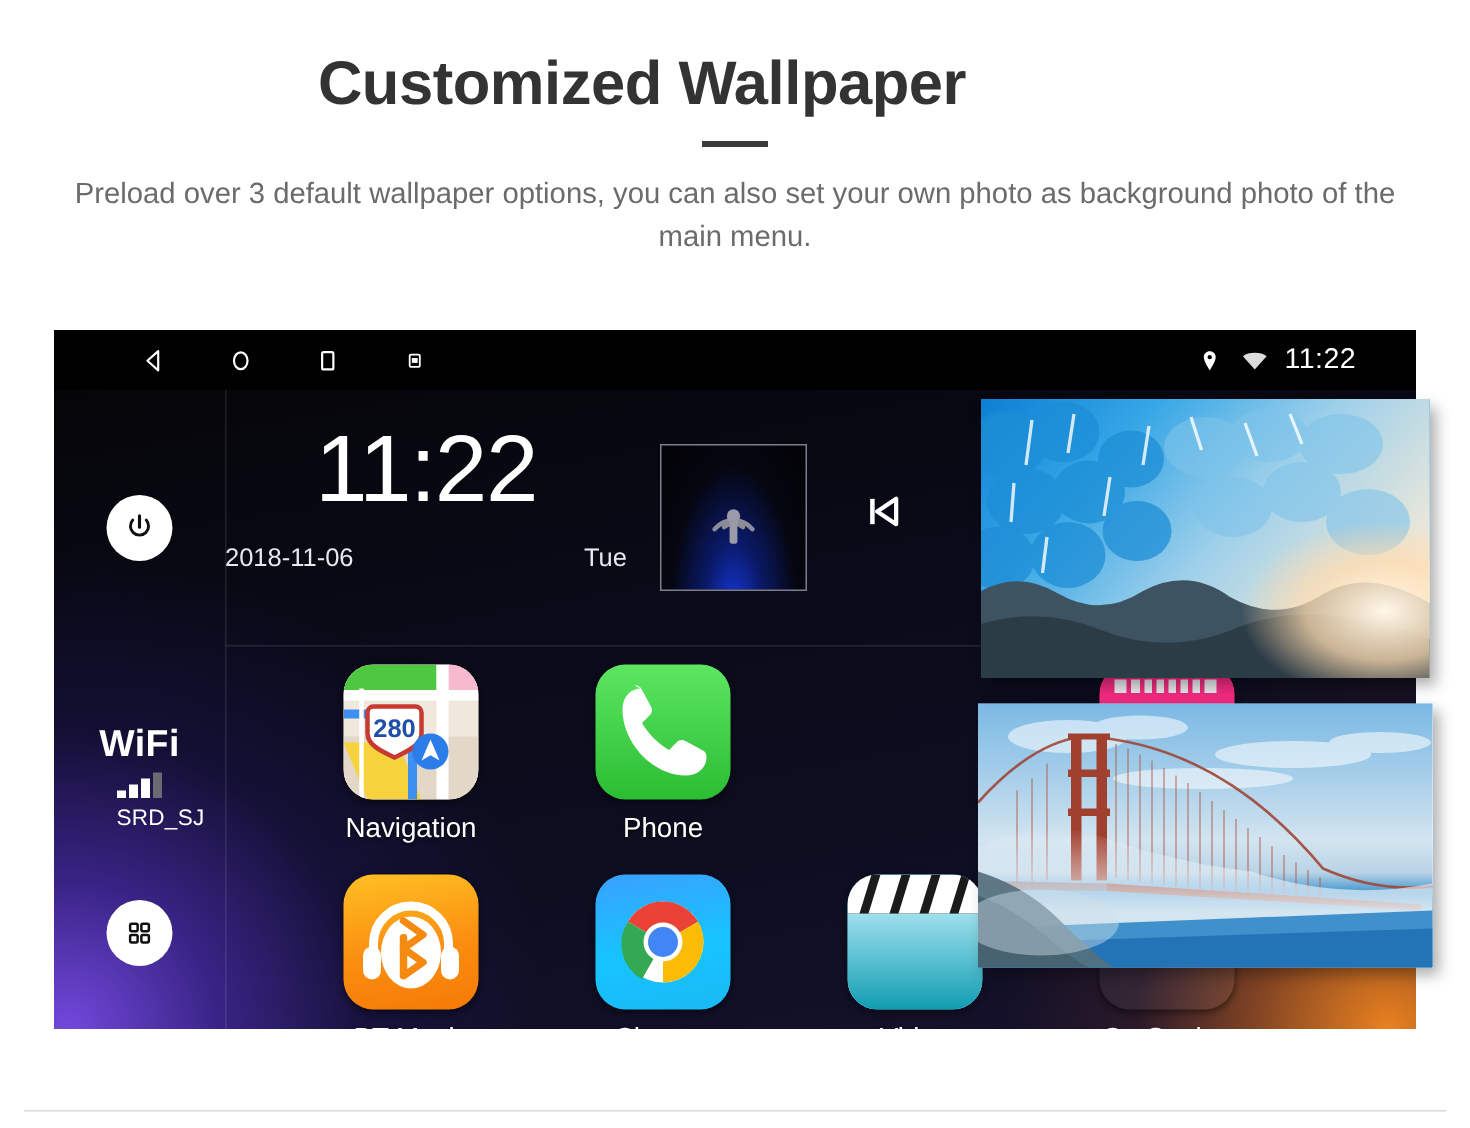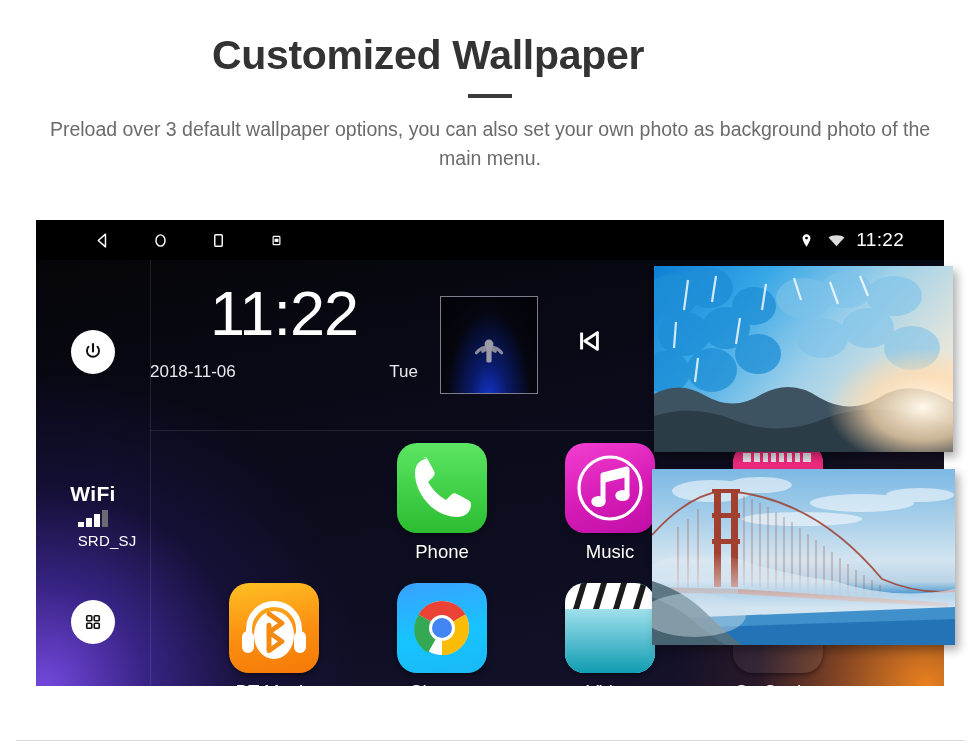--- a/index.html
+++ b/index.html
@@ -62,21 +62,21 @@
 
   
   .rail{position:absolute;left:0;top:0;width:114px;height:426px;}
   .rail-btn{
     position:absolute;left:35px;width:44px;height:44px;border-radius:50%;
     background:#ffffff;display:flex;align-items:center;justify-content:center;
   }
   .rail-power{top:70px;}
   .rail-apps{top:340px;}
   .wifi-block{position:absolute;left:0;top:222px;width:114px;text-align:center;}
-  .wifi-label{color:#fff;font-size:21px;font-weight:bold;letter-spacing:0.3px;}
+  .wifi-label{color:#fff;font-size:25px;font-weight:bold;letter-spacing:0.3px;}
   .wifi-bars{margin:4px auto 0;width:34px;height:17px;display:flex;align-items:flex-end;justify-content:center;gap:2px;}
   .wifi-bars i{display:block;width:6px;background:#ffffff;}
   .wifi-bars i:nth-child(1){height:5px;}
   .wifi-bars i:nth-child(2){height:9px;}
   .wifi-bars i:nth-child(3){height:13px;}
   .wifi-bars i:nth-child(4){height:17px;background:#6a6a72;}
   .wifi-ssid{color:#ffffff;font-size:15px;margin-top:5px;letter-spacing:0.2px;padding-left:28px;}
 
   
   .clock-wrap{position:absolute;left:114px;top:0;width:268px;height:170px;}
@@ -241,42 +241,52 @@
         <svg viewBox="0 0 32 32" width="30" height="30">
           <rect x="6.5" y="7" width="3.2" height="18" fill="#fff"></rect>
           <path d="M25 7 L25 25 L11.5 16 Z" fill="none" stroke="#fff" stroke-width="3" stroke-linejoin="round"></path>
         </svg>
       </div>
       <div class="media-next">B</div>
     </div>
 
     <div class="grid">
 
+      <div class="app r1 c1">
+        <div class="icon ic-nav">
+          <svg viewBox="0 0 90 90" width="90" height="90">
+            <rect x="0" y="0" width="90" height="90" fill="#f0e8dd"></rect>
+            <rect x="0" y="0" width="62" height="17" fill="#4ec741"></rect>
+            <rect x="70" y="0" width="20" height="17" fill="#f7b9cd"></rect>
+            <rect x="0" y="48" width="90" height="42" fill="#e3d8c7"></rect>
+            <path d="M0 52 L36 52 L52 90 L16 90 Z" fill="#f6d23c"></path>
+            <rect x="62" y="0" width="8" height="90" fill="#ffffff"></rect>
+            <rect x="0" y="17" width="90" height="7" fill="#ffffff"></rect>
+            <path d="M0 33 L46 33 L46 90" fill="none" stroke="#3d8ff0" stroke-width="6"></path>
+            <path d="M12 16 L12 90" fill="none" stroke="#ffffff" stroke-width="3"></path>
+            <g>
+              <path d="M20 28 h28 a4 4 0 0 1 4 4 v14 c0 8 -10 12 -18 16 c-8 -4 -18 -8 -18 -16 v-14 a4 4 0 0 1 4 -4 z" fill="#ffffff" stroke="#c73a32" stroke-width="3"></path>
+              <text x="34" y="48" font-size="17" font-weight="bold" fill="#1f4fa8" text-anchor="middle" font-family="Liberation Sans, sans-serif">280</text>
+            </g>
+            <circle cx="58" cy="58" r="12" fill="#2b7de9"></circle>
+            <path d="M58 50 L64 64 L58 60.5 L52 64 Z" fill="#ffffff"></path>
+          </svg>
+        </div>
+        <div class="lbl">Navigation</div>
+      </div>
 
       <div class="app r1 c2">
         <div class="icon ic-phone">
           <svg viewBox="0 0 90 90" width="90" height="90">
             <path d="M30 16 c-6 0 -12 5 -12 14 c0 22 20 44 42 44 c9 0 14 -6 14 -12 c0 -3 -1 -4 -3 -5 l-11 -6 c-2 -1 -4 -1 -6 1 l-5 5 c-7 -4 -14 -11 -18 -18 l5 -5 c2 -2 2 -4 1 -6 l-6 -11 c-1 -2 -2 -3 -5 -3 z" fill="#ffffff"></path>
           </svg>
         </div>
         <div class="lbl">Phone</div>
       </div>
 
-      <div class="app r1 c3">
-        <div class="icon ic-music">
-          <svg viewBox="0 0 90 90" width="90" height="90">
-            <circle cx="45" cy="45" r="31" fill="none" stroke="#ffffff" stroke-width="3.2"></circle>
-            <path d="M38 58 L38 32 L62 26 L62 52" fill="none" stroke="#ffffff" stroke-width="5" stroke-linejoin="round"></path>
-            <ellipse cx="33.5" cy="58.5" rx="7.2" ry="5.6" fill="#ffffff"></ellipse>
-            <ellipse cx="57.5" cy="52.5" rx="7.2" ry="5.6" fill="#ffffff"></ellipse>
-            <path d="M38 32 L62 26 L62 34 L38 40 Z" fill="#ffffff"></path>
-          </svg>
-        </div>
-        <div class="lbl">Music</div>
-      </div>
 
       <div class="app r1 c4">
         <div class="icon ic-radio">
           <svg viewBox="0 0 90 90" width="90" height="90">
             <rect x="0" y="0" width="90" height="90" fill="#ef2a7e"></rect>
             <g fill="#e6e6ea">
               <rect x="10" y="10" width="8" height="9"></rect>
                 <rect x="21" y="10" width="6" height="9"></rect>
               <rect x="30" y="10" width="5" height="9"></rect>
                 <rect x="38" y="10" width="5" height="9"></rect>

